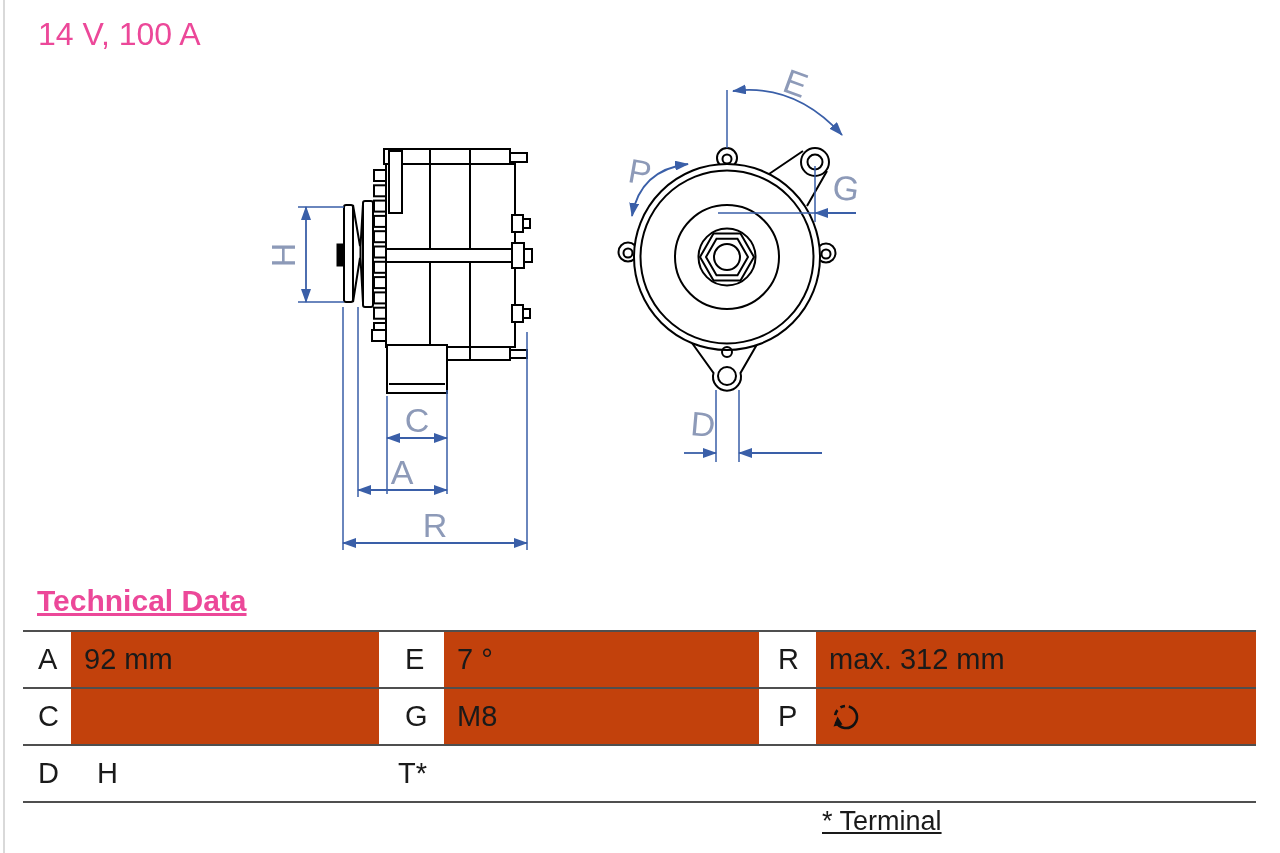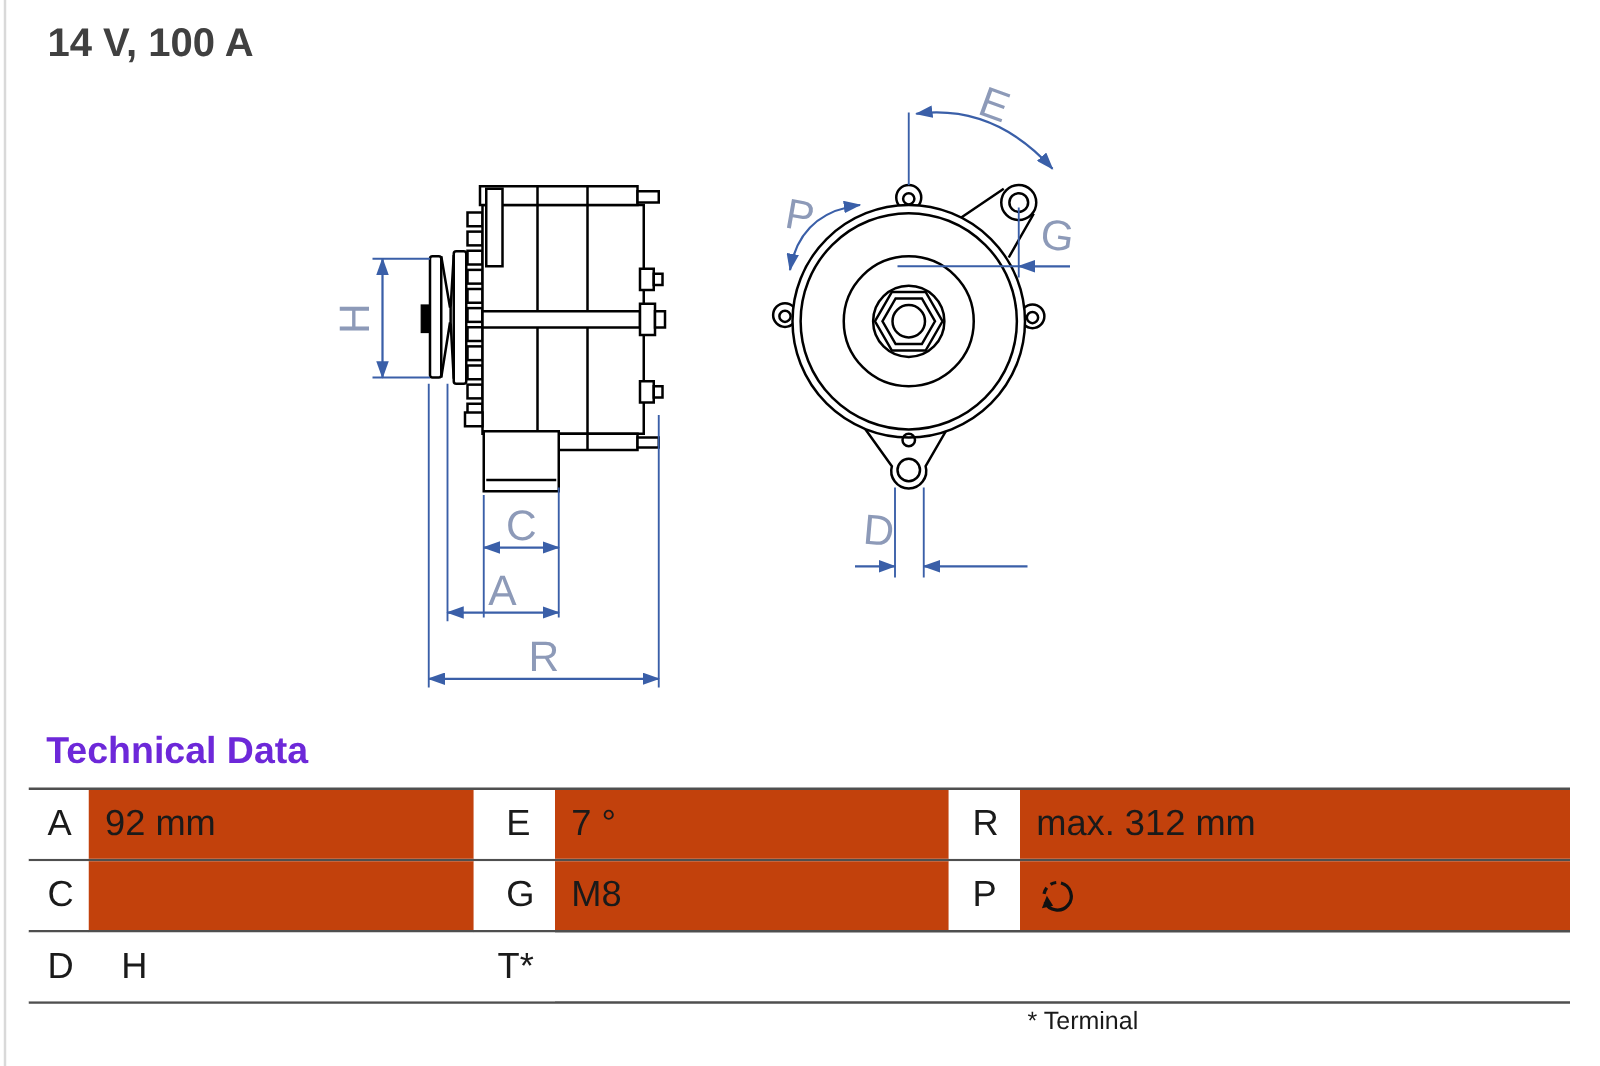--- a/index.html
+++ b/index.html
@@ -1,32 +1,32 @@
 <!DOCTYPE html>
 <html><head>
 <meta charset="utf-8">
 <style>
   html,body{margin:0;padding:0;}
   body{
     width:1280px;height:853px;position:relative;background:#ffffff;
     font-family:"Liberation Sans", sans-serif;color:#1a1a1a;overflow:hidden;
   }
   .edge-strip{position:absolute;left:3px;top:0;width:2px;height:853px;background:#d9d9d9;}
-  .title{position:absolute;left:38px;top:16px;font-size:32px;color:#404040;font-weight:bold;}
+  .title{position:absolute;left:38px;top:16px;font-size:32px;color:#ec4899;}
   .drawing-svg{position:absolute;left:0;top:0;}
-  .heading{position:absolute;left:37px;top:584px;font-size:30px;font-weight:bold;color:#6d28d9;}
+  .heading{position:absolute;left:37px;top:584px;font-size:30px;font-weight:bold;color:#ec4899;text-decoration:underline;}
   .tdtable{position:absolute;left:23px;top:630px;width:1233px;border-top:2px solid #4f4f4f;}
   .trow{display:grid;grid-template-columns:48px 308px 65px 315px 57px 440px;height:55px;border-bottom:2px solid #4f4f4f;}
   .cell{display:flex;align-items:center;font-size:29px;color:#1a1a1a;}
   .kcell{background:#ffffff;}
   .vcell{background:#c2410c;padding-left:13px;}
   .k1{padding-left:15px;}
   .k2{padding-left:26px;}
   .k3{padding-left:19px;}
-  .footnote{position:absolute;left:822px;top:806px;font-size:20px;color:#1a1a1a;}
+  .footnote{position:absolute;left:822px;top:806px;font-size:27px;color:#1a1a1a;text-decoration:underline;}
   .outl{fill:none;stroke:#000;stroke-width:2;}
   .wfill{fill:#fff;stroke:#000;stroke-width:2;}
   .bfill{fill:#000;stroke:#000;stroke-width:1;}
   .dim{fill:none;stroke:#3a5fa8;stroke-width:1.8;}
   .ext{fill:none;stroke:#3a5fa8;stroke-width:1.5;}
   .dimlabel{fill:#8d9ab8;font-family:"Liberation Sans",sans-serif;font-size:34px;}
   .roticon{display:block;}
 </style>
 </head>
 <body>

